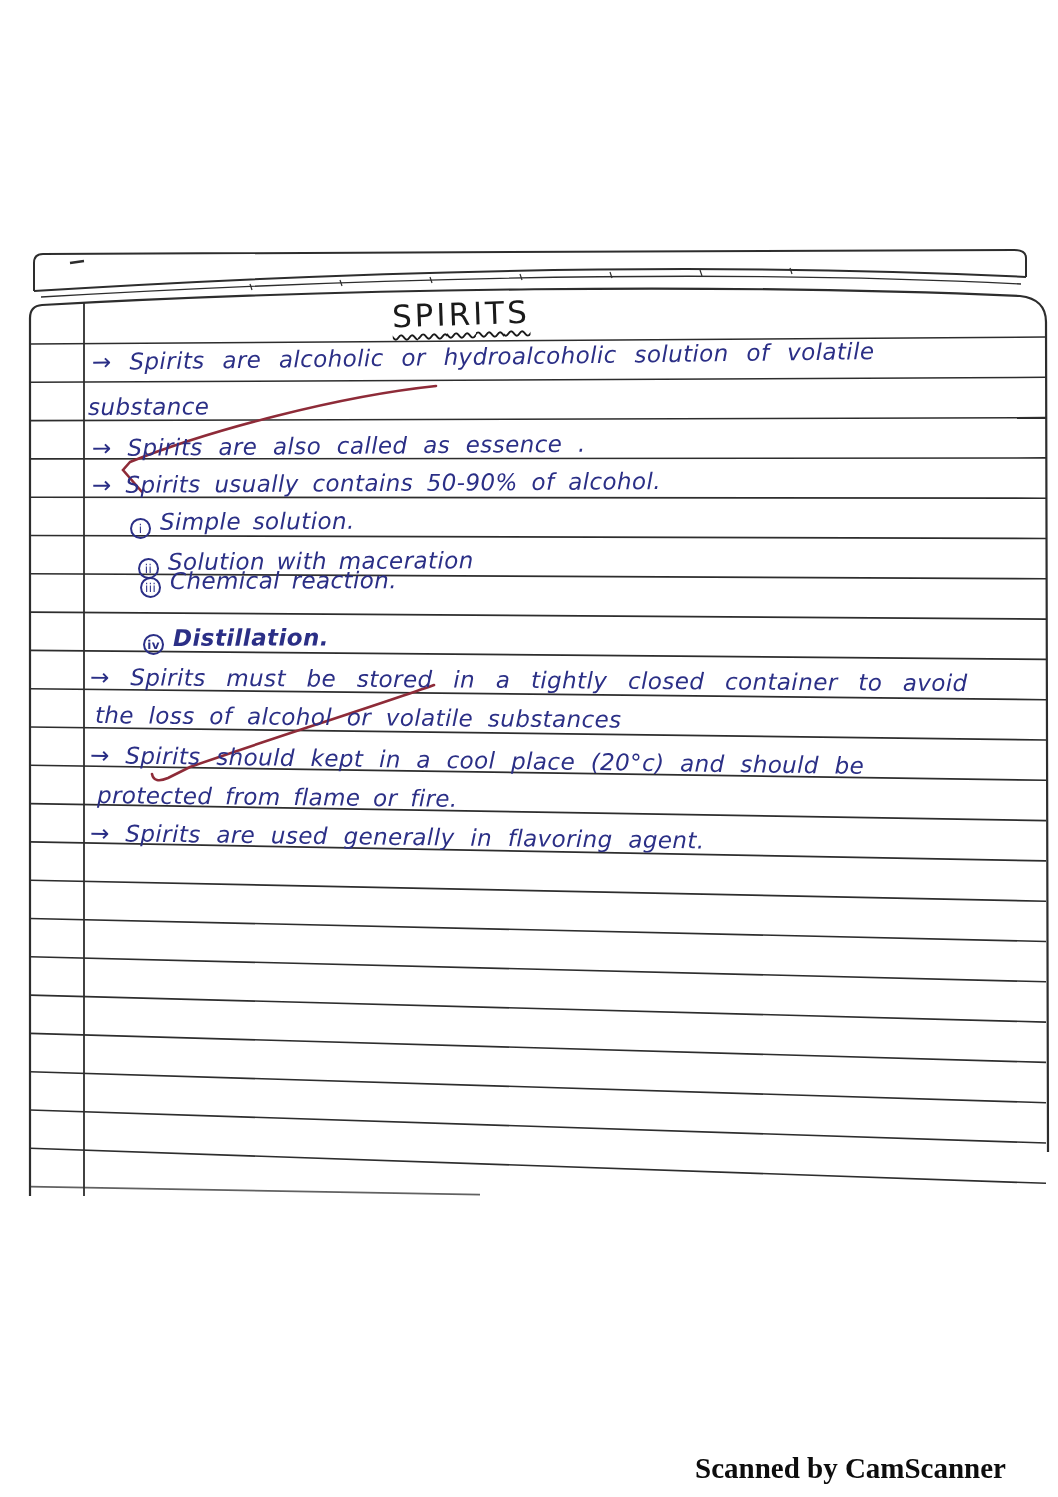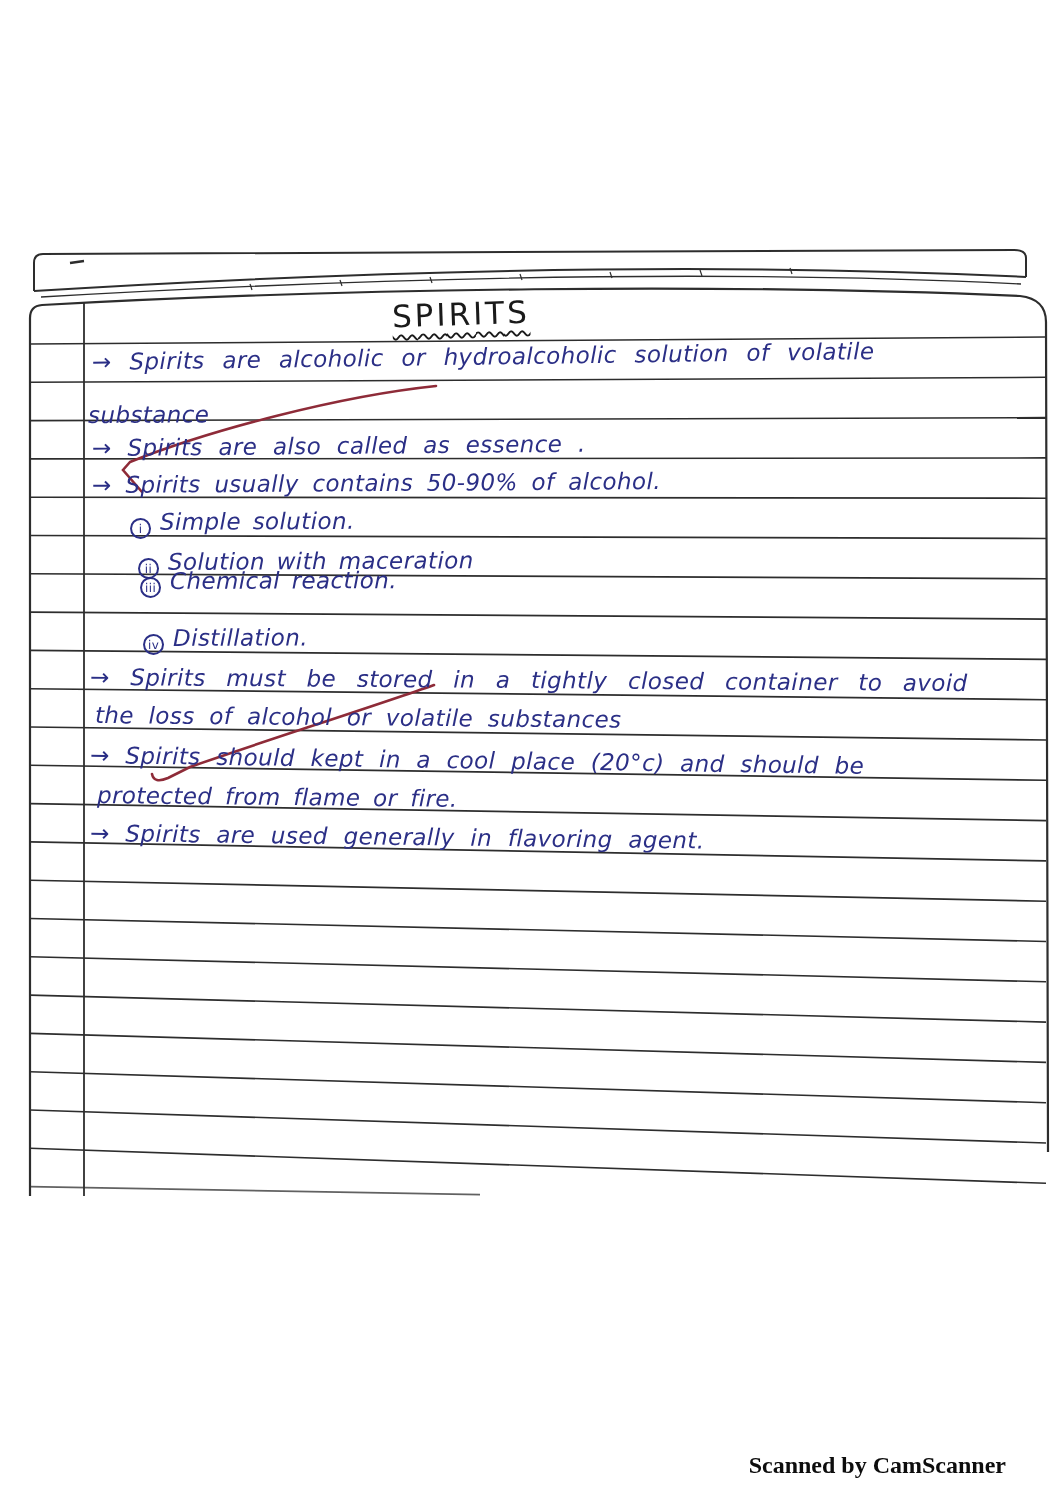--- a/index.html
+++ b/index.html
@@ -43,21 +43,21 @@
     font-family:"DejaVu Sans",sans-serif;
     transform:rotate(-2deg);
     text-decoration:underline wavy 2px;
     text-underline-offset:7px;
   }
   #footer{
     position:absolute;
     right:52px;top:1452px;
     font-family:"Liberation Serif","DejaVu Serif",serif;
     font-weight:600;
-    font-size:24px;
+    font-size:29px;
     color:#0d0d0d;
   }
 </style>
 </head>
 <body>
 
 <div id="canvas">
 
   <svg id="page-skeleton" width="1058" height="1497" viewBox="0 0 1058 1497">
 
@@ -106,27 +106,27 @@
     <g fill="none" stroke="#8e2b38" stroke-width="2.6" stroke-linecap="round">
       <path d="M436,386 C340,396 210,430 130,462 L123,470 L142,492"></path>
       <path d="M434,685 C375,706 255,744 190,767 L168,778 Q154,784 152,774"></path>
     </g>
   </svg>
 
   <div id="title">SPIRITS</div>
 
   <div id="lines-host">
       <div class="hl" style="left: 92px; top: 349px; transform: rotate(-0.8deg); word-spacing: 10px;"><span>→ Spirits are alcoholic or hydroalcoholic solution of volatile</span></div>
-      <div class="hl" style="left: 88px; top: 394px; transform: rotate(-0.3deg); word-spacing: 2px; margin-top: 8px;"><span>substance</span></div>
+      <div class="hl" style="left: 88px; top: 394px; transform: rotate(-0.3deg); word-spacing: 2px;"><span>substance</span></div>
       <div class="hl" style="left: 92px; top: 435px; transform: rotate(-0.5deg); word-spacing: 8px;"><span>→ Spirits are also called as essence .</span></div>
       <div class="hl" style="left: 92px; top: 472px; transform: rotate(-0.4deg); word-spacing: 6px;"><span>→ Spirits usually contains 50-90% of alcohol.</span></div>
       <div class="hl" style="left: 130px; top: 509px; transform: rotate(-0.3deg); word-spacing: 4px;"><span class="marker">i</span><span>Simple solution.</span></div>
       <div class="hl" style="left: 138px; top: 549px; transform: rotate(-0.3deg); word-spacing: 4px;"><span class="marker">ii</span><span>Solution with maceration</span></div>
       <div class="hl" style="left: 140px; top: 568px; transform: rotate(-0.2deg); word-spacing: 4px;"><span class="marker">iii</span><span>Chemical reaction.</span></div>
-      <div class="hl" style="left: 143px; top: 625px; transform: rotate(-0.2deg); word-spacing: 4px;"><span class="marker">iv</span><span>Distillation.</span></div>
+      <div class="hl" style="left: 143px; top: 625px; transform: rotate(-0.2deg); word-spacing: 4px; font-weight: bold;"><span class="marker">iv</span><span>Distillation.</span></div>
       <div class="hl" style="left: 90px; top: 664px; transform: rotate(0.4deg); word-spacing: 13px;"><span>→ Spirits must be stored in a tightly closed container to avoid</span></div>
       <div class="hl" style="left: 95px; top: 702px; transform: rotate(0.5deg); word-spacing: 7px;"><span>the loss of alcohol or volatile substances</span></div>
       <div class="hl" style="left: 90px; top: 742px; transform: rotate(0.8deg); word-spacing: 8px;"><span>→ Spirits should kept in a cool place (20°c) and should be</span></div>
       <div class="hl" style="left: 97px; top: 782px; transform: rotate(0.6deg); word-spacing: 5px;"><span>protected from flame or fire.</span></div>
       <div class="hl" style="left: 90px; top: 820px; transform: rotate(0.7deg); word-spacing: 8px;"><span>→ Spirits are used generally in flavoring agent.</span></div>
     </div>
 
   <div id="footer">Scanned by CamScanner</div>
 
 </div>

